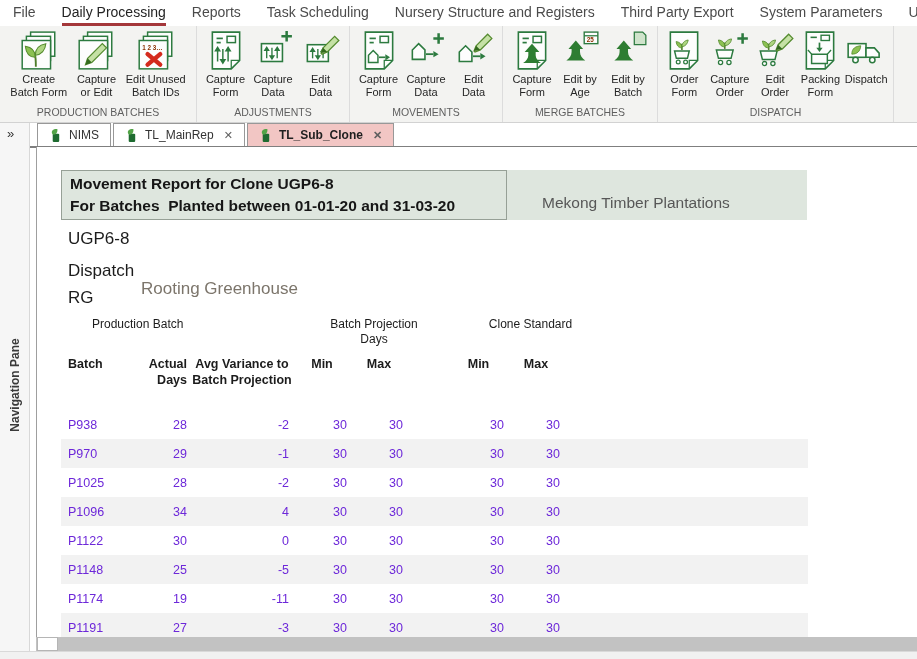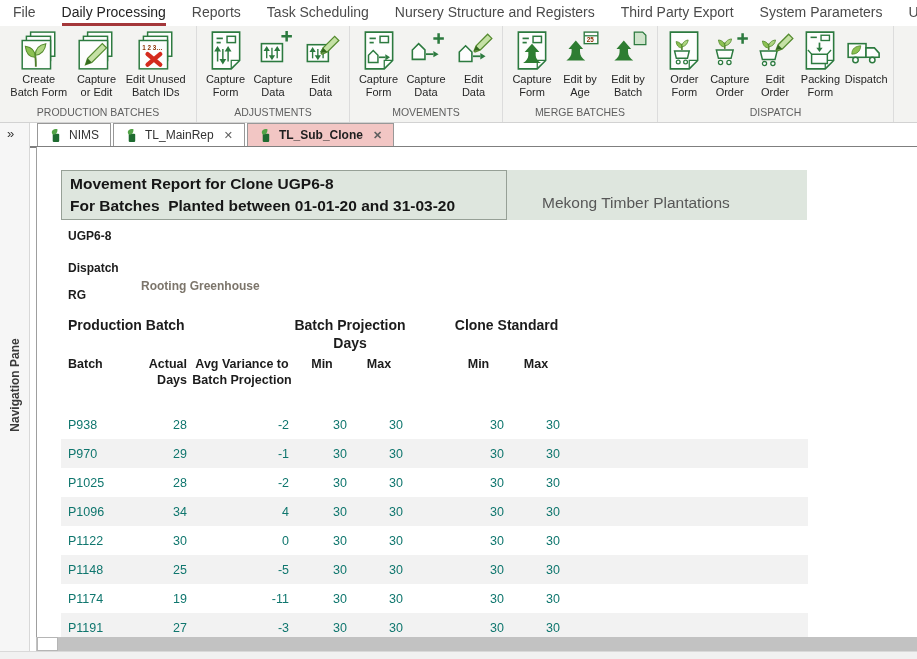--- a/index.html
+++ b/index.html
@@ -39,39 +39,39 @@
   .nav-label{writing-mode:vertical-rl;transform:rotate(180deg);font-weight:bold;
              font-size:12px;color:#3a3a3a;white-space:nowrap;}
   
   .page{position:absolute;top:147px;left:36px;width:881px;height:490px;background:#fff;
         border-left:1px solid #9f9f9f;box-sizing:border-box;overflow:hidden;}
   .band{position:absolute;top:23px;left:24px;width:746px;height:50px;background:#dee6de;}
   .band-box{position:absolute;top:0;left:0;width:446px;height:50px;border:1px solid #96a096;
             box-sizing:border-box;padding:2px 0 0 8px;}
   .band-title{font-size:15.5px;font-weight:bold;color:#161616;line-height:1.45;white-space:pre-wrap;}
   .band-company{position:absolute;left:481px;top:6px;font-size:15.5px;font-weight:normal;color:#575757;margin-top:18px;}
-  .rlabel{position:absolute;font-size:12px;font-weight:bold;color:#1c1c1c;}
+  .rlabel{position:absolute;font-size:17px;font-weight:normal;color:#1c1c1c;}
   .muted{color:#7c756b;}
   
   .tablewrap{position:absolute;left:24px;top:163px;width:747px;}
-  .gh{position:absolute;font-size:14px;font-weight:bold;color:#1c1c1c;}
+  .gh{position:absolute;font-size:12px;font-weight:normal;color:#1c1c1c;margin-left:24px;}
   .gh-pb{left:7px;top:7px;}
   .gh-bpd{left:232px;top:7px;width:114px;text-align:center;line-height:1.25;}
   .gh-cs{left:388px;top:7px;width:115px;text-align:center;}
   .chead{position:absolute;top:47px;left:0;width:747px;display:grid;
          grid-template-columns:65px 65px 102px 58px 56px 42px 59px 56px 1fr;
          font-weight:bold;font-size:12.5px;color:#1c1c1c;line-height:1.25;}
   .ch-batch{padding-left:7px;}
   .ch-actual{text-align:right;padding-right:4px;}
   .ch-avg{text-align:center;}
   .ch-min1,.ch-max1,.ch-min2,.ch-max2{text-align:center;}
   .ch-min2{grid-column:7;}
   .rows{position:absolute;top:100px;left:0;width:747px;}
   .trow{display:grid;grid-template-columns:65px 65px 102px 58px 56px 42px 59px 56px 1fr;
-        height:29px;align-items:center;font-size:12.5px;color:#0f766e;}
+        height:29px;align-items:center;font-size:12.5px;color:#6d28d9;}
   .trow.alt{background:#f2f2f2;}
   .c-batch{padding-left:7px;}
   .c-actual_days,.c-avg_variance,.c-proj_min,.c-proj_max{text-align:right;padding-right:4px;}
   .c-std_min{grid-column:7;text-align:right;padding-right:4px;}
   .c-std_max{text-align:right;padding-right:4px;}
   
   .bottomband{position:absolute;top:637px;left:36px;width:881px;height:14px;background:#c2c2c2;}
   .corner-box{position:absolute;top:637px;left:37px;width:21px;height:14px;background:#fff;
               border:1px solid #b5b5b5;box-sizing:border-box;}
   .scrollstrip{position:absolute;top:651px;left:0;width:917px;height:8px;background:#f1f1f1;

